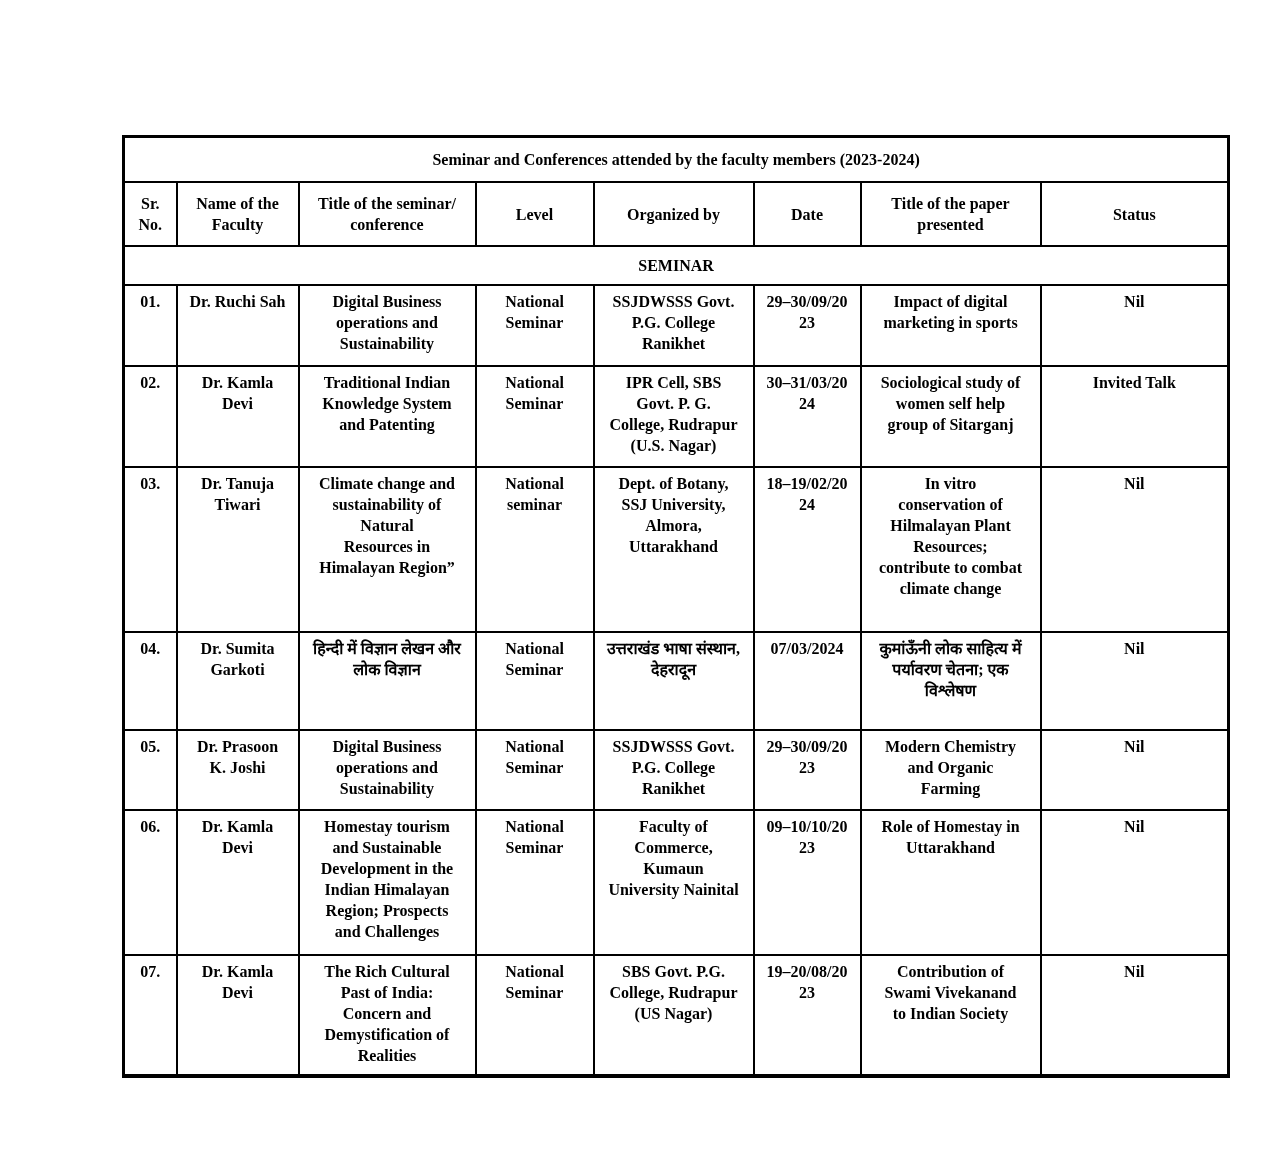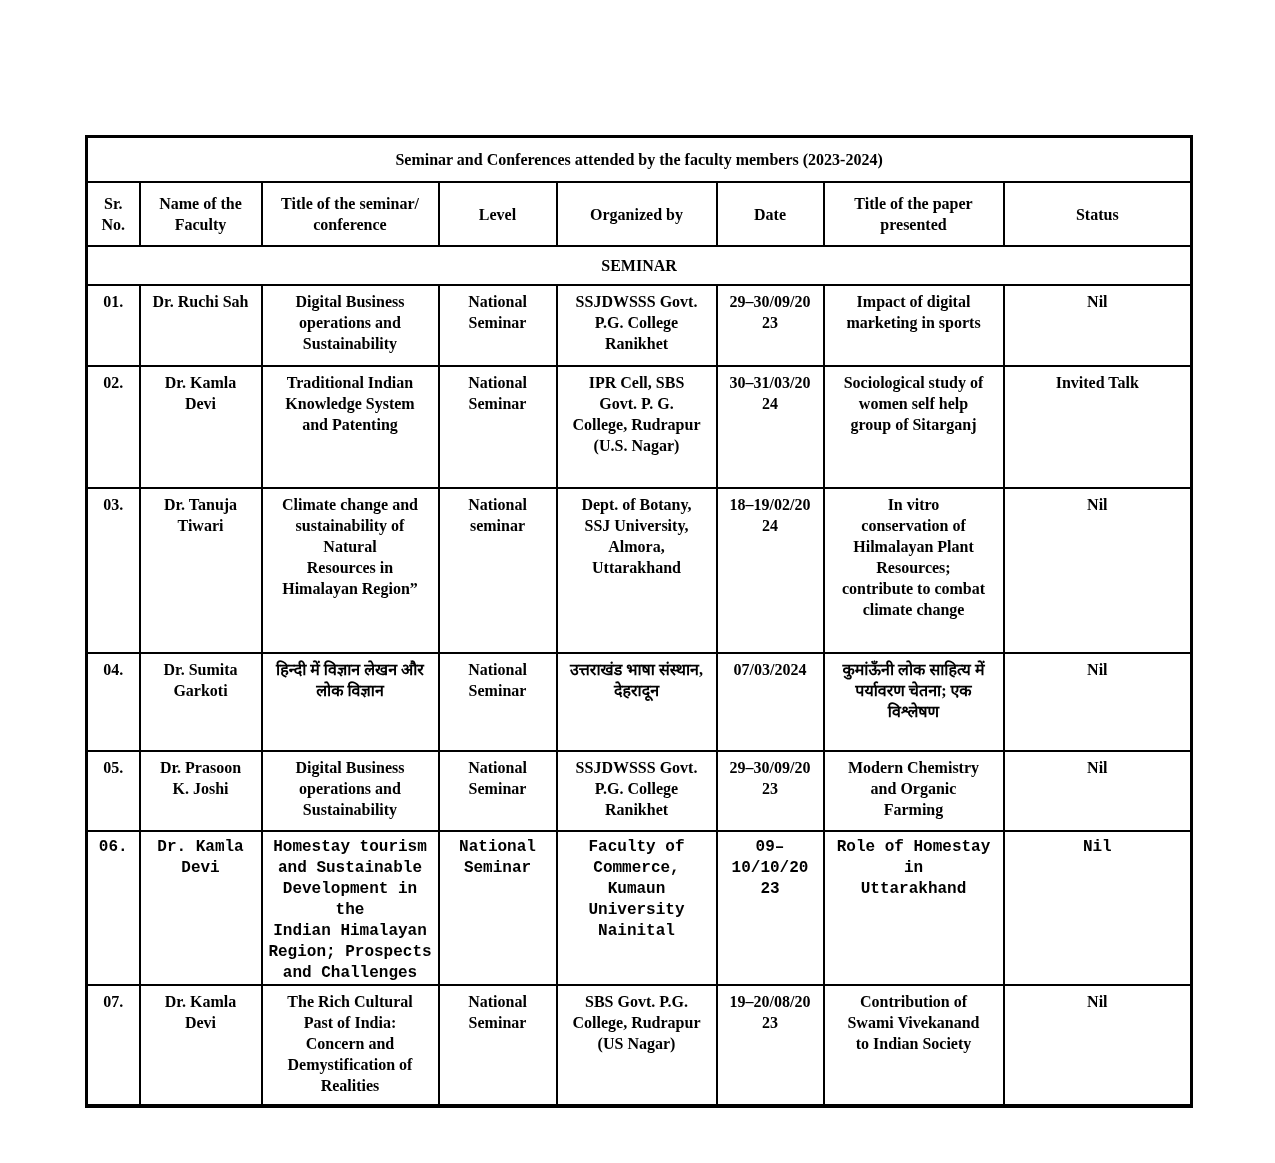--- a/index.html
+++ b/index.html
@@ -19,20 +19,21 @@
     position: absolute;
     left: 85px;
     top: 135px;
   }
   table.report {
     border-collapse: collapse;
     table-layout: fixed;
     width: 1105px;
     border: 3px solid #000000;
     border-bottom-width: 4px;
+    margin-left: 37px;
   }
   table.report td, table.report th {
     border: 2px solid #000000;
     color: #000000;
     font-weight: bold;
     font-size: 16px;
     line-height: 21px;
     text-align: center;
     vertical-align: top;
     white-space: pre-line;
@@ -56,25 +57,25 @@
     vertical-align: middle;
     padding: 0 !important;
     height: 37px;
   }
   .devanagari {
     font-weight: normal;
     line-height: 23px;
   }
   
   .r1 { height: 81px; }
-  .r2 { height: 122px; font-family: Liberation Serif, serif; }
+  .r2 { height: 101px; font-family: Liberation Serif, serif; }
   .r3 { height: 165px; }
   .r4 { height: 98px; padding-left: 48px; }
   .r5 { height: 80px; }
-  .r6 { height: 145px; font-family: Liberation Mono, monospace; }
+  .r6 { height: 145px; }
   .r7 { height: 121px; }
   .r8 { height: 33px; }
 </style>
 </head>
 <body>
 
 <div class="page">
   <div class="sheet">
     <table class="report">
       <colgroup>

